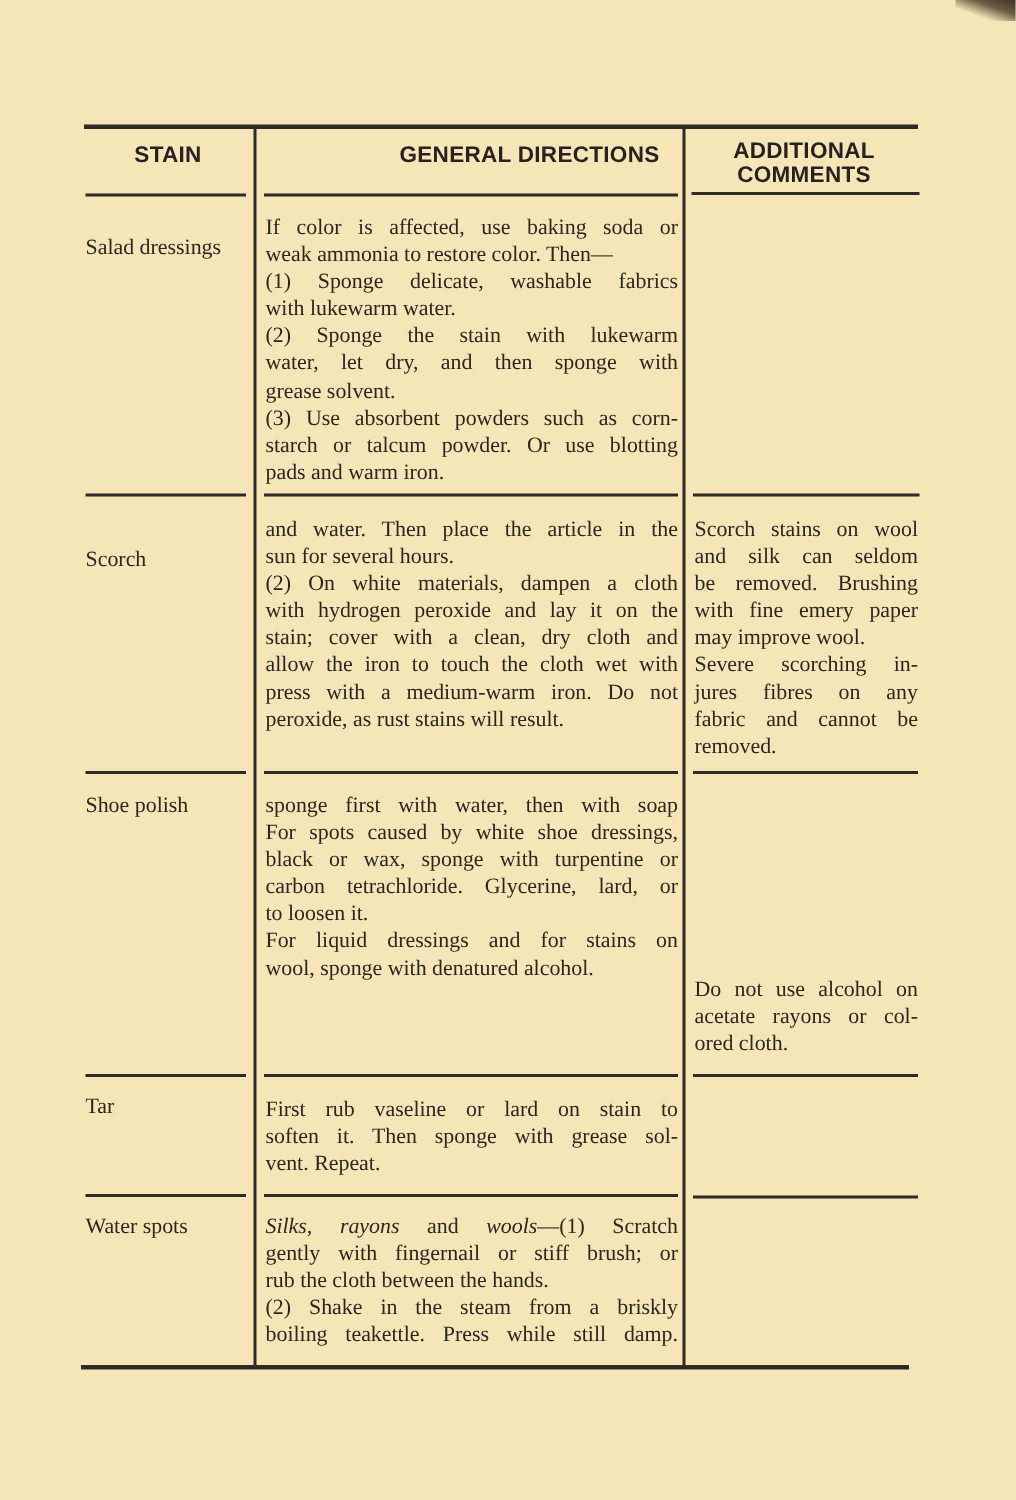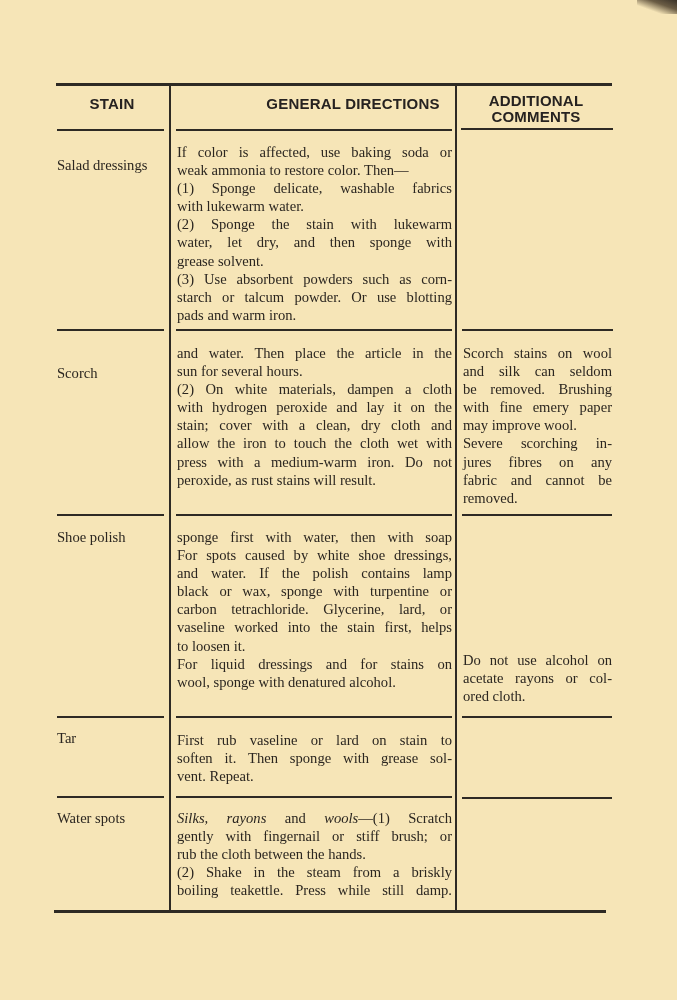--- a/index.html
+++ b/index.html
@@ -91,24 +91,22 @@
   </div>
 
 <div class="hline" style="left:57px; top:514px; width:107px; height:2px;"></div>
 <div class="hline" style="left:176px; top:514px; width:276px; height:2px;"></div>
 <div class="hline" style="left:462px; top:514px; width:150px; height:2px;"></div>
 
 <div class="cell" style="left:57px; top:528px;">Shoe polish</div>
 <div class="cell" style="left:177px; top:528px; width:275px;" id="dir-2">
     <span class="jline">sponge first with water, then with soap</span>
     <span class="jline">For spots caused by white shoe dressings,</span>
-    <span class="jline">and water. If the polish contains lamp</span>
     <span class="jline">black or wax, sponge with turpentine or</span>
     <span class="jline">carbon tetrachloride. Glycerine, lard, or</span>
-    <span class="jline">vaseline worked into the stain first, helps</span>
     <span class="line">to loosen it.</span>
     <span class="jline">For liquid dressings and for stains on</span>
     <span class="line">wool, sponge with denatured alcohol.</span>
   </div>
 <div class="cell" style="left:463px; top:651px; width:149px;" id="com-2">
     <span class="jline">Do not use alcohol on</span>
     <span class="jline">acetate rayons or col-</span>
     <span class="line">ored cloth.</span>
   </div>
 

